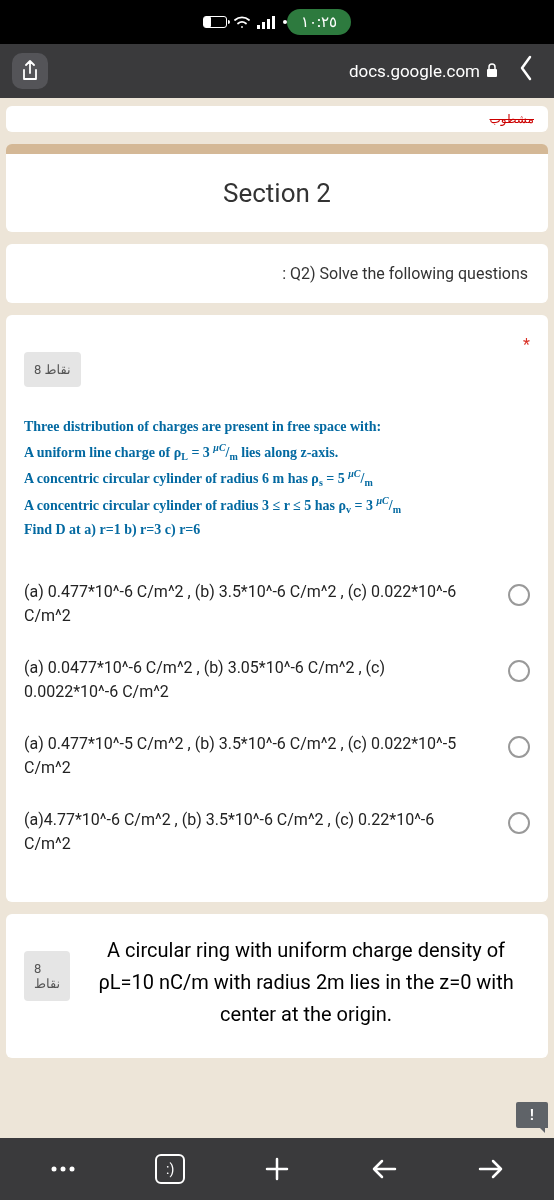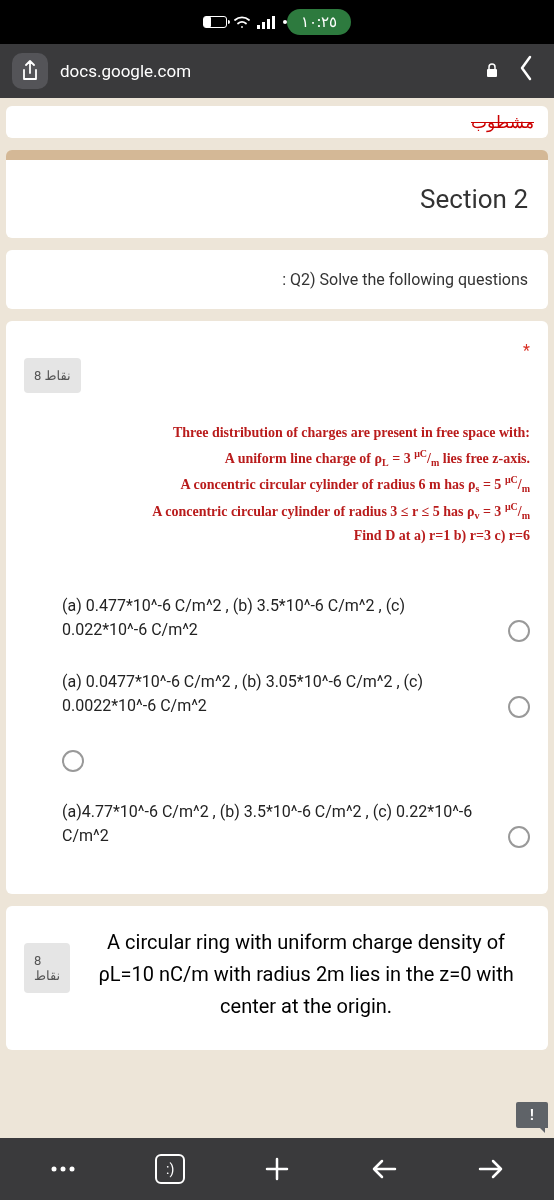--- a/index.html
+++ b/index.html
@@ -75,21 +75,21 @@
       border-radius: 10px;
       display: flex;
       align-items: center;
       justify-content: center;
       color: #fff;
     }
     .url-bar {
       flex: 1;
       display: flex;
       align-items: center;
-      justify-content: space-between;
+      justify-content: flex-end;
       gap: 6px;
       color: #fff;
       font-size: 17px;
     }
     .lock-icon {
       font-size: 14px;
     }
     .chevron-big {
       color: #fff;
       font-size: 36px;
@@ -107,29 +107,29 @@
       border-radius: 6px;
       padding: 6px 14px;
       margin-bottom: 12px;
       display: flex;
       justify-content: flex-end;
       align-items: center;
       gap: 20px;
     }
     .red-text {
       color: #c00;
-      font-size: 17px;
+      font-size: 12px;
       text-decoration: line-through;
     }
     .section-header {
       background: #fff;
       border-top: 10px solid #d4b896;
       border-radius: 6px;
       padding: 24px 20px;
-      text-align: right;
+      text-align: center;
       font-size: 26px;
       color: #333;
       margin-bottom: 12px;
     }
     .instruction-card {
       background: #fff;
       border-radius: 6px;
       padding: 20px;
       margin-bottom: 12px;
       text-align: right;
@@ -157,41 +157,40 @@
       margin-top: 17px;
     }
     .asterisk {
       color: #d93025;
       font-size: 16px;
     }
     .problem-text {
       font-family: 'Times New Roman', serif;
       font-size: 14px;
       line-height: 1.7;
-      color: #b91c1c;
-      margin-bottom: 36px;
+      color: #0369a1;
+      margin-bottom: 28px;
       font-weight: bold;
-      text-align: right;
     }
     .problem-text .sub {
       font-size: 10px;
       vertical-align: sub;
     }
     .problem-text .sup {
       font-size: 10px;
       vertical-align: super;
+      font-style: italic;
     }
     .option-row {
       display: flex;
-      align-items: flex-end;
+      align-items: flex-start;
       justify-content: space-between;
       gap: 32px;
       padding: 10px 0;
       margin-bottom: 8px;
-      margin-left: 38px;
     }
     .option-text {
       flex: 1;
       font-size: 16px;
       color: #222;
       line-height: 1.5;
     }
     .radio-circle {
       width: 22px;
       height: 22px;
@@ -327,40 +326,41 @@
   </div>
 
   <div class="question-card">
     <div class="question-header">
       <span class="points-chip">8 نقاط</span>
       <span class="asterisk">*</span>
     </div>
     <div class="problem-text">
       <div>Three distribution of charges are present in free space with:</div>
       <div>
-        <span>A uniform line charge of ρ</span><span class="sub">L</span><span> = 3 </span><span class="sup">μC</span><span>/</span><span class="sub">m</span><span> lies free z-axis.</span>
+        <span>A uniform line charge of ρ</span><span class="sub">L</span><span> = 3 </span><span class="sup">μC</span><span>/</span><span class="sub">m</span><span> lies along z-axis.</span>
       </div>
       <div>
         <span>A concentric circular cylinder of radius 6 m has ρ</span><span class="sub">s</span><span> = 5 </span><span class="sup">μC</span><span>/</span><span class="sub">m</span>
       </div>
       <div>
         <span>A concentric circular cylinder of radius 3 ≤ r ≤ 5 has ρ</span><span class="sub">v</span><span> = 3 </span><span class="sup">μC</span><span>/</span><span class="sub">m</span>
       </div>
       <div>Find D at a) r=1   b) r=3   c) r=6</div>
     </div>
 
     <div class="option-row">
       <span class="option-text">(a) 0.477*10^-6 C/m^2 , (b) 3.5*10^-6 C/m^2 , (c) 0.022*10^-6 C/m^2</span>
       <span class="radio-circle"></span>
     </div>
     <div class="option-row">
       <span class="option-text">(a) 0.0477*10^-6 C/m^2 , (b) 3.05*10^-6 C/m^2 , (c) 0.0022*10^-6 C/m^2</span>
       <span class="radio-circle"></span>
     </div>
     <div class="option-row">
+      <span class="option-text">(a) 0.477*10^-5 C/m^2 , (b) 3.5*10^-6 C/m^2 , (c) 0.022*10^-5 C/m^2</span>
       <span class="radio-circle"></span>
     </div>
     <div class="option-row">
       <span class="option-text">(a)4.77*10^-6 C/m^2 , (b) 3.5*10^-6 C/m^2 , (c) 0.22*10^-6 C/m^2</span>
       <span class="radio-circle"></span>
     </div>
   </div>
 
   <div class="question-card">
     <div class="q2-header">

